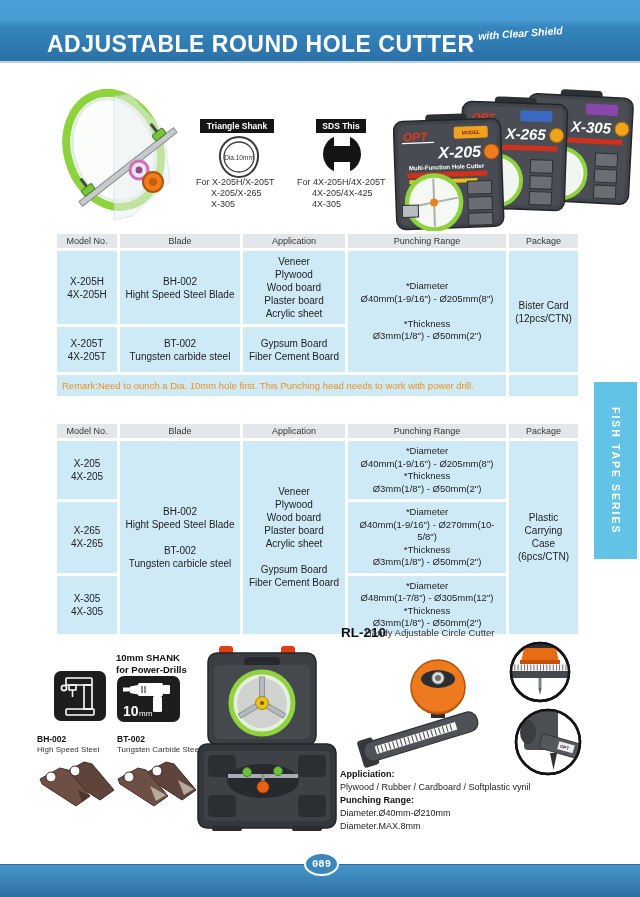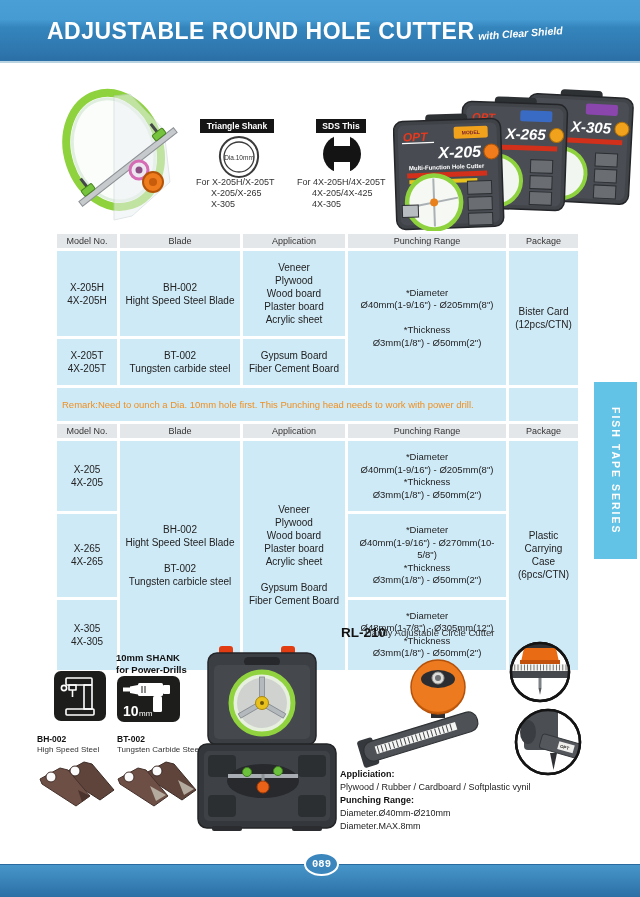--- a/index.html
+++ b/index.html
@@ -11,41 +11,41 @@
   }
   .abs { position:absolute; }
 
   
   .hdr-band {
     left:0; top:0; width:640px; height:63px;
     background:linear-gradient(180deg,#4aa0d6 0%,#459bd2 32%,#3585bd 45%,#2b70a7 100%);
     border-bottom:2px solid #b9d3e2;
   }
   .hdr-title {
-    left:47px; top:18px; color:#fff; font-weight:bold; font-size:23px;
+    left:47px; top:31px; color:#fff; font-weight:bold; font-size:23px;
     letter-spacing:0.5px; white-space:nowrap;
   }
   .hdr-sub {
     left:478px; top:27px; color:#fff; font-weight:bold; font-style:italic;
     font-size:10.5px; transform:rotate(-4deg); white-space:nowrap;
   }
 
   
   .badge {
     background:#151515; color:#fff; font-weight:bold; font-size:8.5px;
     display:flex; align-items:center; justify-content:center; white-space:nowrap;
   }
   .forlines { font-size:9px; color:#333; line-height:11px; white-space:nowrap; }
   .forlines .ind { padding-left:15px; }
 
   
   table.spec { position:absolute; border-collapse:separate; border-spacing:3px; }
   table.spec td, table.spec th { background:#cfeaf7; text-align:center; vertical-align:middle; }
   table.spec th { background:#e4e7ea; font-weight:400; font-size:9px; color:#333; height:14px; }
-  table.spec td { font-size:10px; line-height:13px; color:#222; white-space:pre-line; padding:10px 2px; }
+  table.spec td { font-size:10px; line-height:13px; color:#222; white-space:pre-line; padding:4px 2px; }
   table.spec td.pr { font-size:9.5px; line-height:12.5px; }
   td.remark-cell {
     color:#ee9021 !important; font-size:9.5px !important; text-align:left !important;
     padding-left:5px !important; white-space:nowrap !important;
   }
 
   
   .side-tab {
     left:594px; top:382px; width:43px; height:177px; background:#62c3e6;
     color:#fff; font-weight:bold; font-size:10.5px; letter-spacing:2px;
@@ -194,39 +194,39 @@
       </colgroup>
     <tbody>
         <tr>
       <th>Model No.</th>
       <th>Blade</th>
       <th>Application</th>
       <th>Punching Range</th>
       <th>Package</th>
     </tr>
     <tr>
-      <td style="height:84px">X-205H
+      <td style="height:73px">X-205H
 4X-205H</td>
       <td>BH-002
 Hight Speed Steel Blade</td>
       <td>Veneer
 Plywood
 Wood board
 Plaster board
 Acrylic sheet</td>
       <td class="pr" rowspan="2">*Diameter
 Ø40mm(1-9/16") - Ø205mm(8")
 
 *Thickness
 Ø3mm(1/8") - Ø50mm(2")</td>
       <td rowspan="2">Bister Card
 (12pcs/CTN)</td>
     </tr>
     <tr>
-      <td style="height:34px">X-205T
+      <td style="height:45px">X-205T
 4X-205T</td>
       <td>BT-002
 Tungsten carbide steel</td>
       <td>Gypsum Board
 Fiber Cement Board</td>
     </tr>
     <tr>
       <td colspan="4" class="remark-cell" style="height:15px">Remark:Need to ounch a Dia. 10mm hole first. This Punching head needs to work with power drill.</td>
       <td></td>
     </tr>

